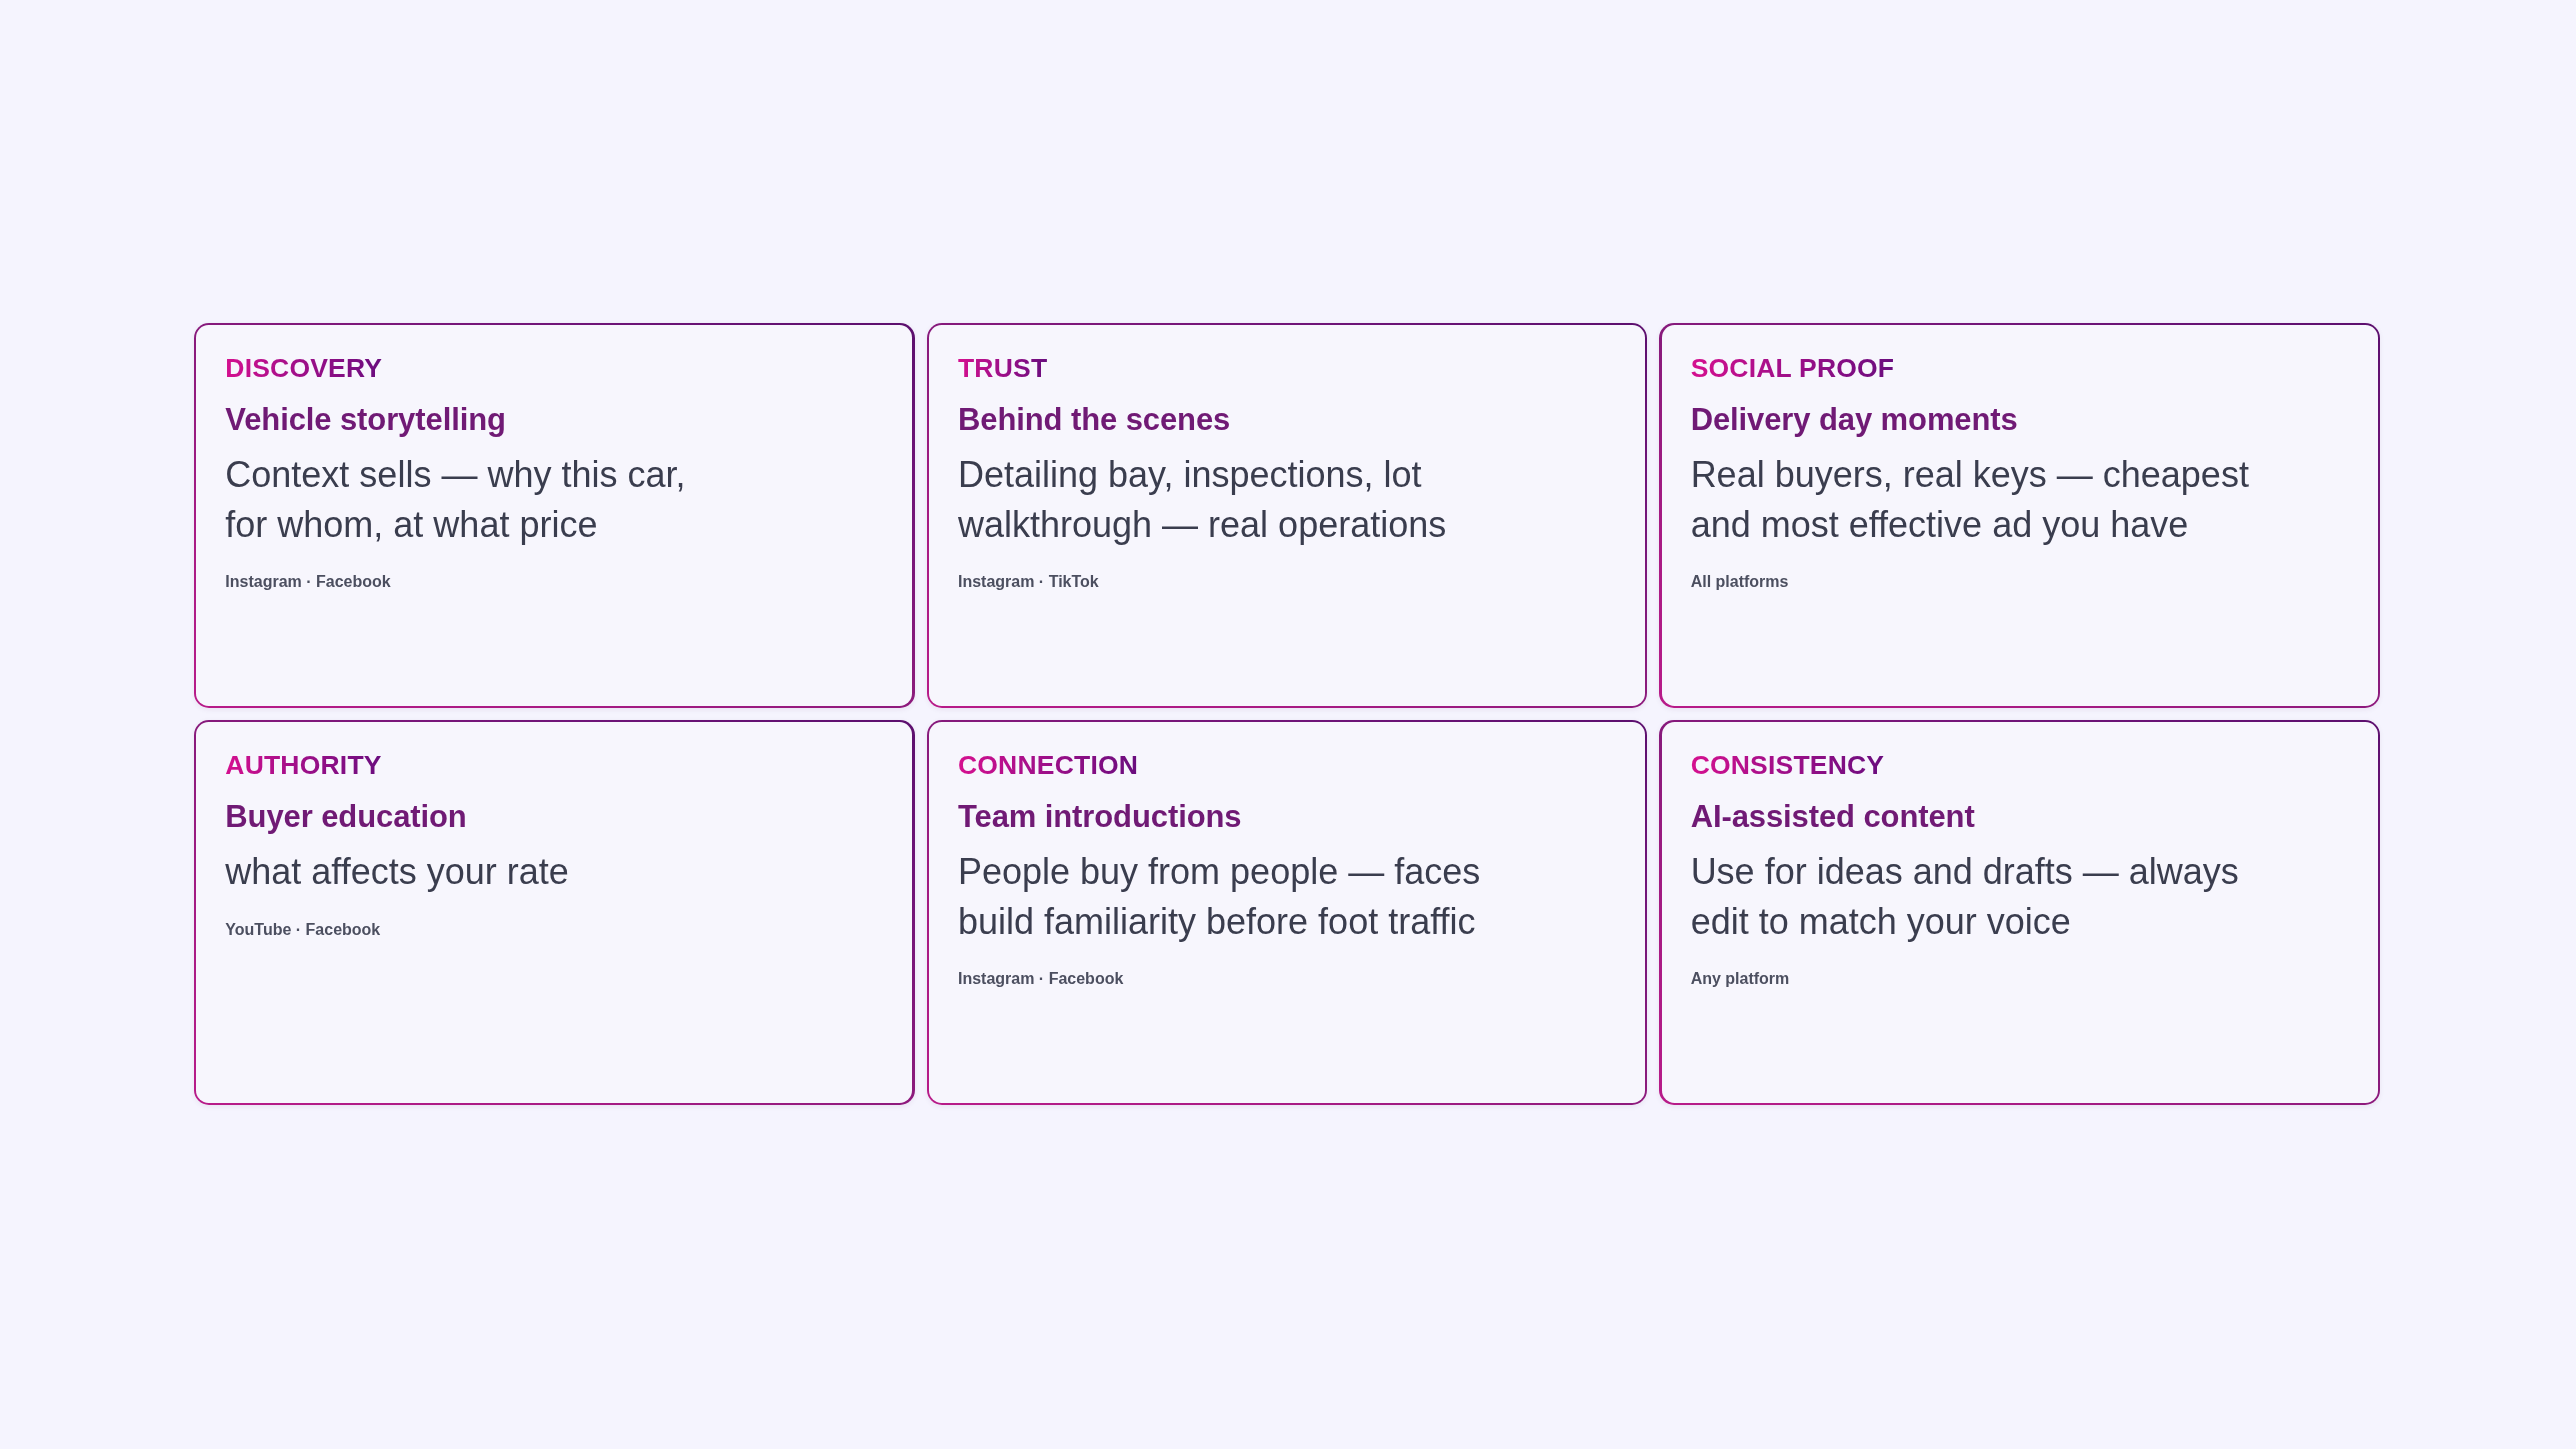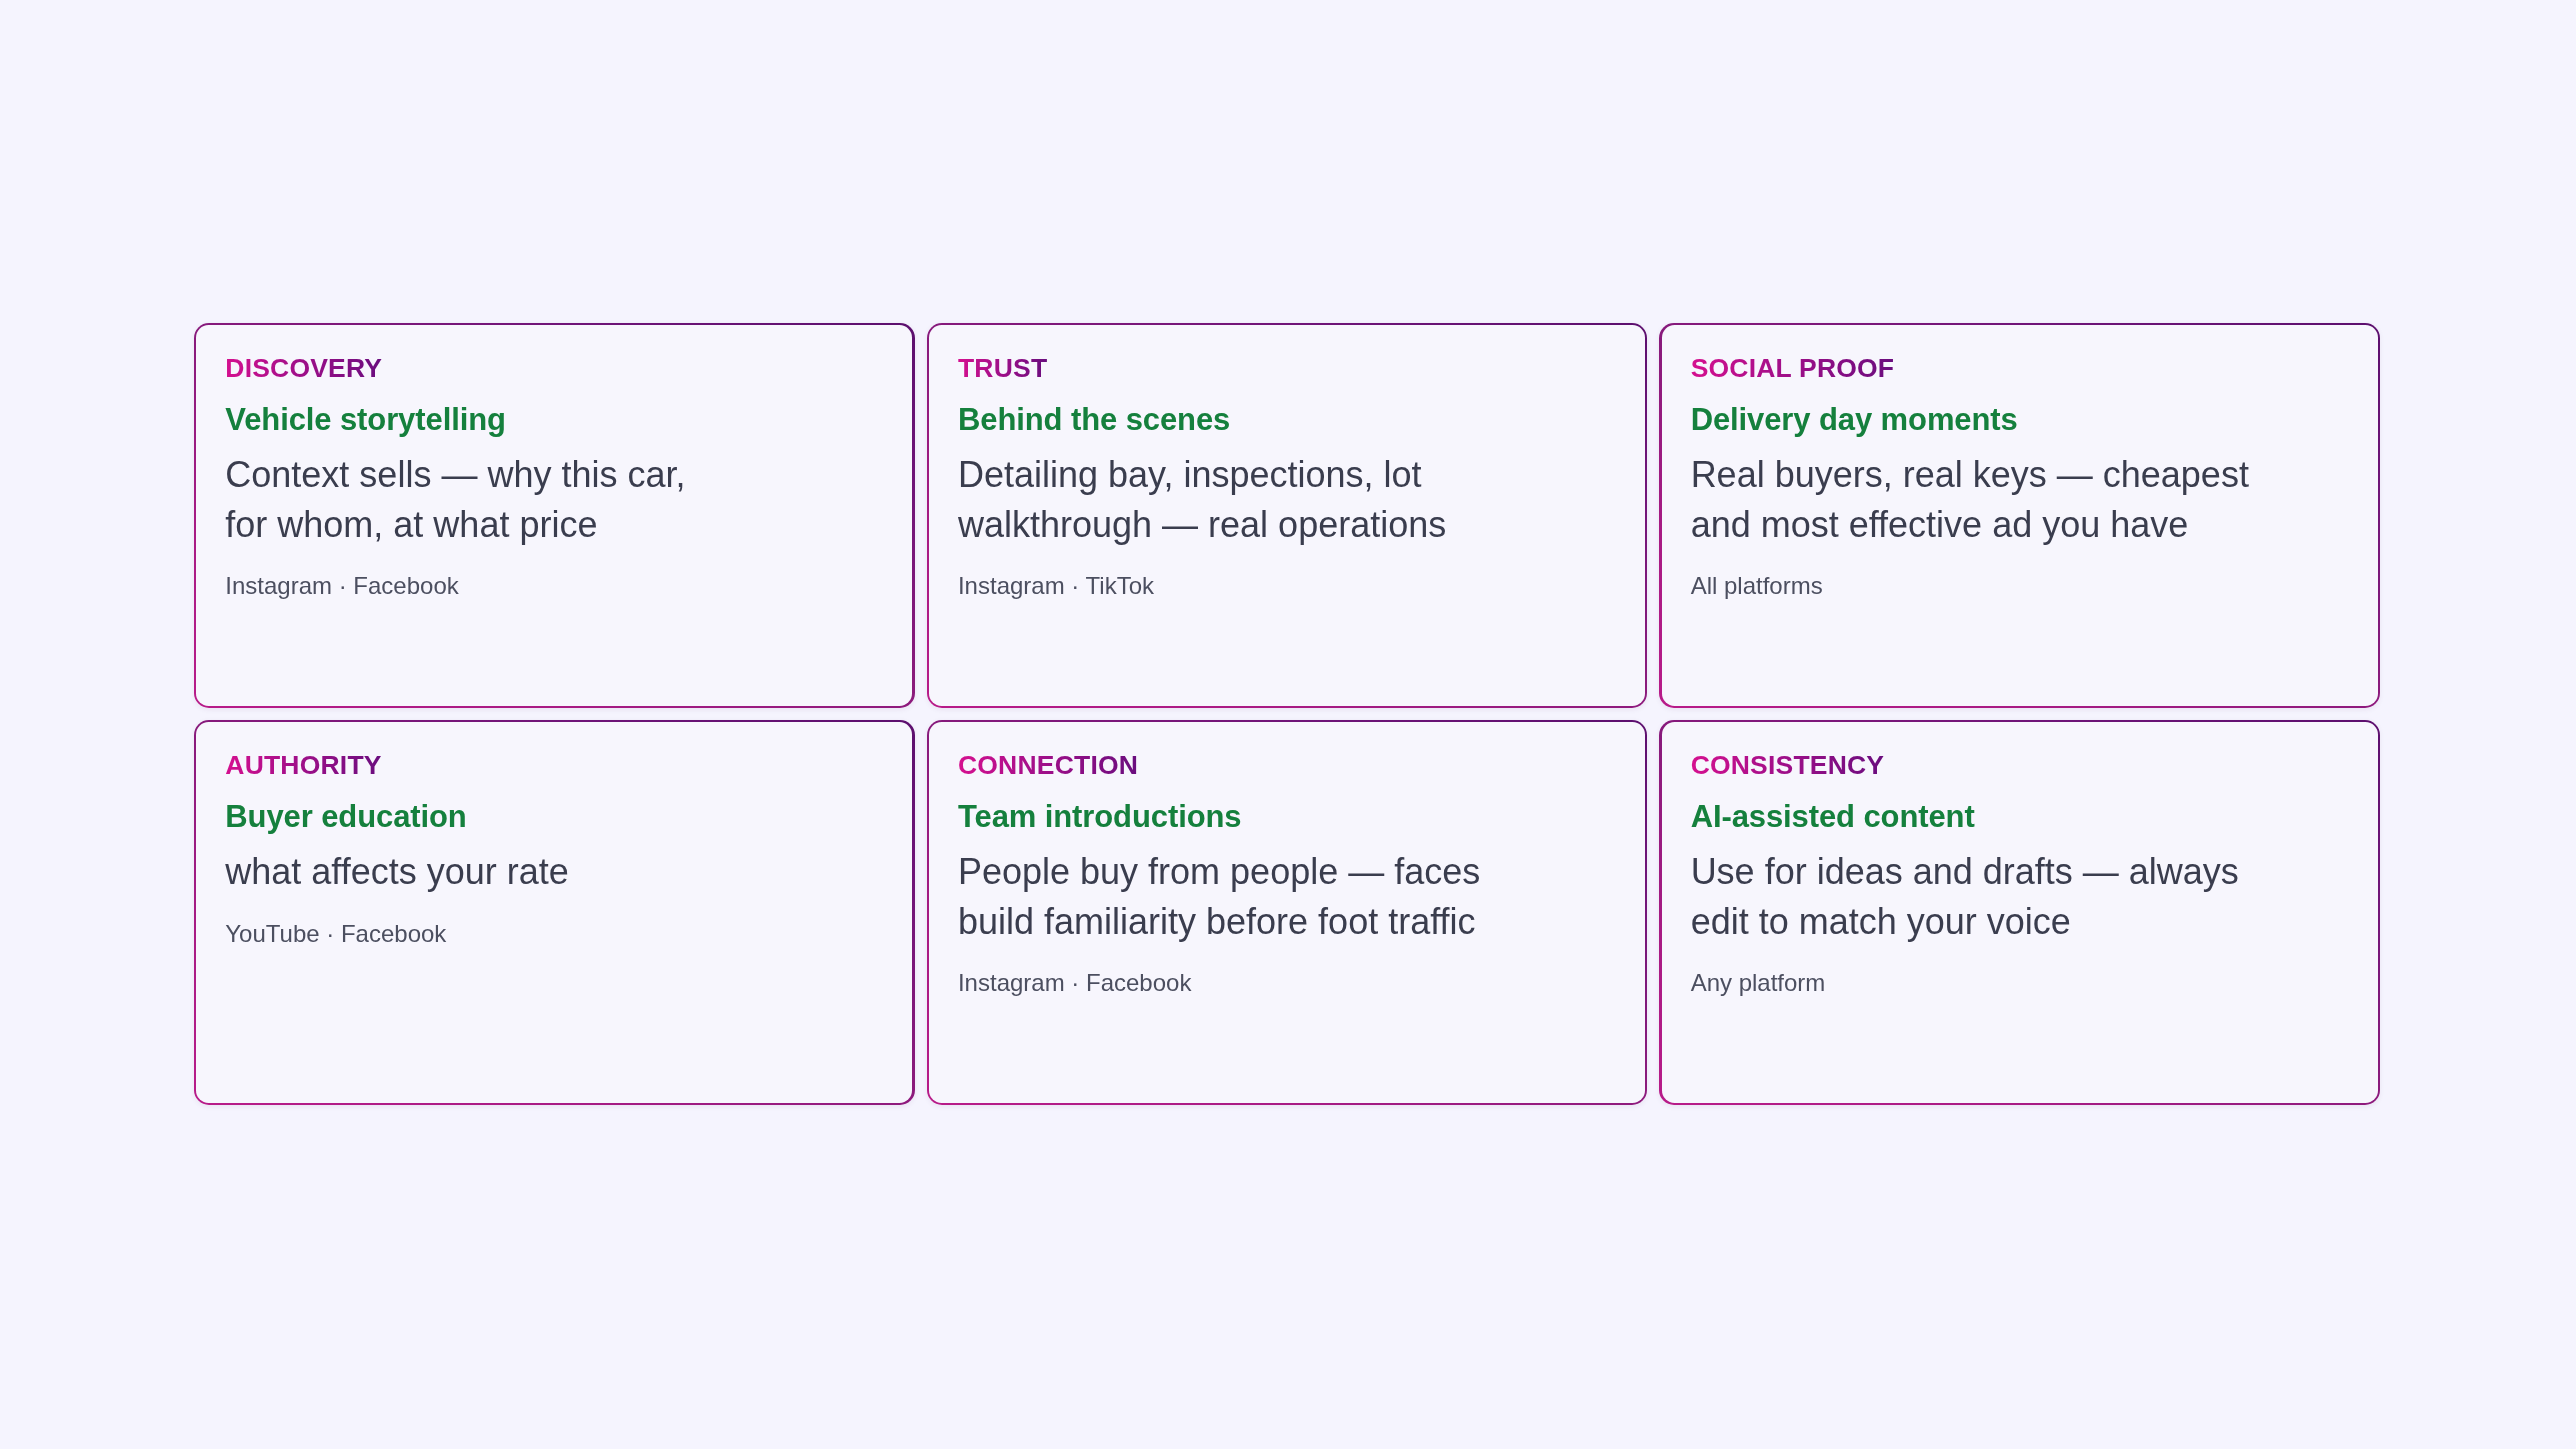--- a/index.html
+++ b/index.html
@@ -71,42 +71,42 @@
     -webkit-background-clip: text;
     background-clip: text;
     color: transparent;
     -webkit-text-fill-color: transparent;
     display: inline-block;
   }
 
   .card-title {
     font-size: 31px;
     font-weight: 700;
-    color: #15803d;
+    color: #701a75;
     letter-spacing: -0.1px;
     line-height: 1.12;
     margin: 0 0 12.6px 0;
   }
 
   .card-desc {
     font-size: 36px;
     font-weight: 400;
     color: #3a3d4e;
     line-height: 1.38;
     margin: 0 0 23px 0;
     max-width: 650px;
   }
 
   .card-desc .line {
     display: block;
   }
 
   .card-meta {
-    font-size: 24px;
-    font-weight: 400;
+    font-size: 16px;
+    font-weight: 700;
     color: #4c4f60;
     line-height: 1.2;
     margin: 0;
   }
 
   
   .row-2 .card-inner {
     padding-top: 30px;
   }
 </style>

